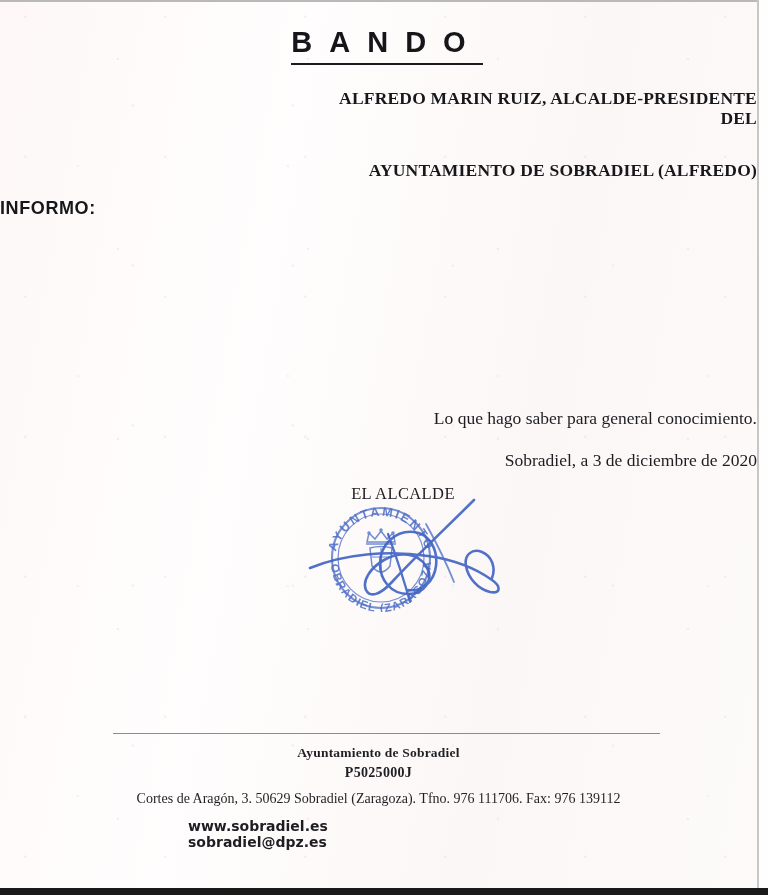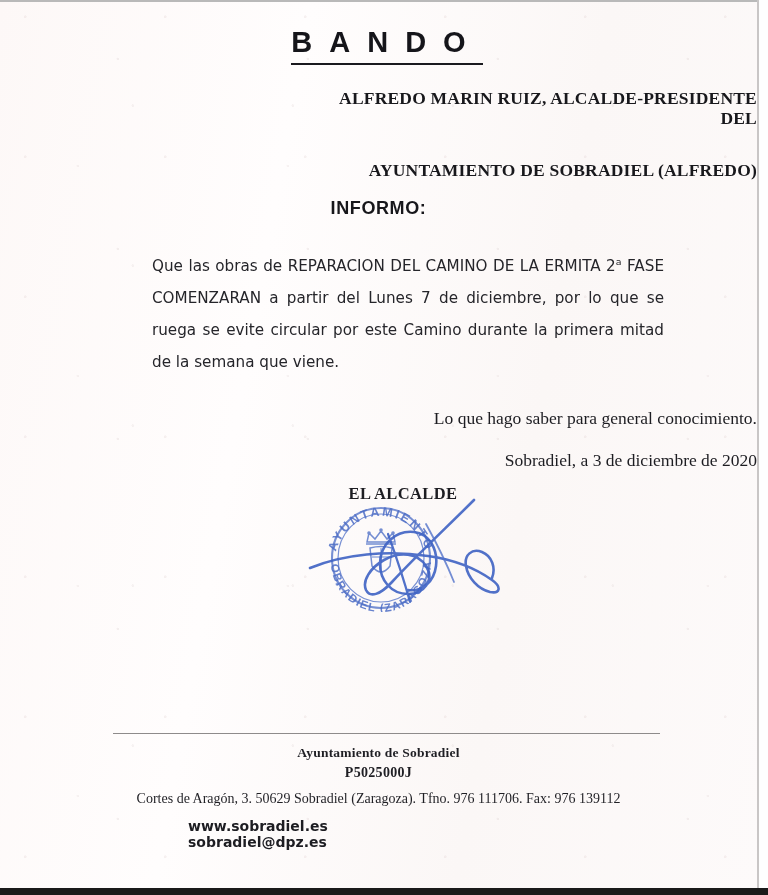--- a/index.html
+++ b/index.html
@@ -92,21 +92,21 @@
     color: #18181c;
   }
   .hl1 { top: 88px; }
   .hl2 { top: 108px; }
   .hl3 { top: 160px; }
 
   .informo {
     position: absolute;
     top: 198px;
     width: 757px;
-    text-align: center;
+    text-align: left;
     font-family: "Liberation Sans", "DejaVu Sans", sans-serif;
     font-weight: bold;
     font-size: 18px;
     letter-spacing: 0.6px;
     color: #17171b;
   }
 
   
   .body-para {
     position: absolute;
@@ -147,21 +147,20 @@
   }
   .el-alcalde {
     position: absolute;
     left: 0; top: 0;
     width: 230px;
     text-align: center;
     font-family: "Liberation Serif", "DejaVu Serif", serif;
     font-size: 16.5px;
     letter-spacing: 0.4px;
     color: #1d1d22;
-    font-weight: bold;
   }
   .stamp-wrap {
     position: absolute;
     left: 27px;
     top: 18px;
     width: 132px;
     height: 110px;
   }
   .sig-wrap {
     position: absolute;
@@ -235,21 +234,20 @@
     <div class="doc-title">
       <span class="ul">BANDO</span>
     </div>
 
     <div class="head-line hl1">ALFREDO MARIN RUIZ, ALCALDE-PRESIDENTE</div>
     <div class="head-line hl2">DEL</div>
     <div class="head-line hl3">AYUNTAMIENTO DE SOBRADIEL (ALFREDO)</div>
 
     <div class="informo">INFORMO:</div>
 
-    <div class="body-para">Que las obras de REPARACION DEL CAMINO DE LA ERMITA 2<sup>a</sup> FASE COMENZARAN a partir del Lunes 7 de diciembre, por lo que se ruega se evite circular por este Camino durante la primera mitad de la semana que viene.</div>
 
     <div class="closing closing-1">Lo que hago saber para general conocimiento.</div>
     <div class="closing closing-2">Sobradiel, a  3 de diciembre de 2020</div>
 
     <div class="sign-zone">
       <div class="el-alcalde">EL ALCALDE</div>
 
       <div class="stamp-wrap">
         <svg width="132" height="110" viewBox="0 0 132 110">
           <defs>

